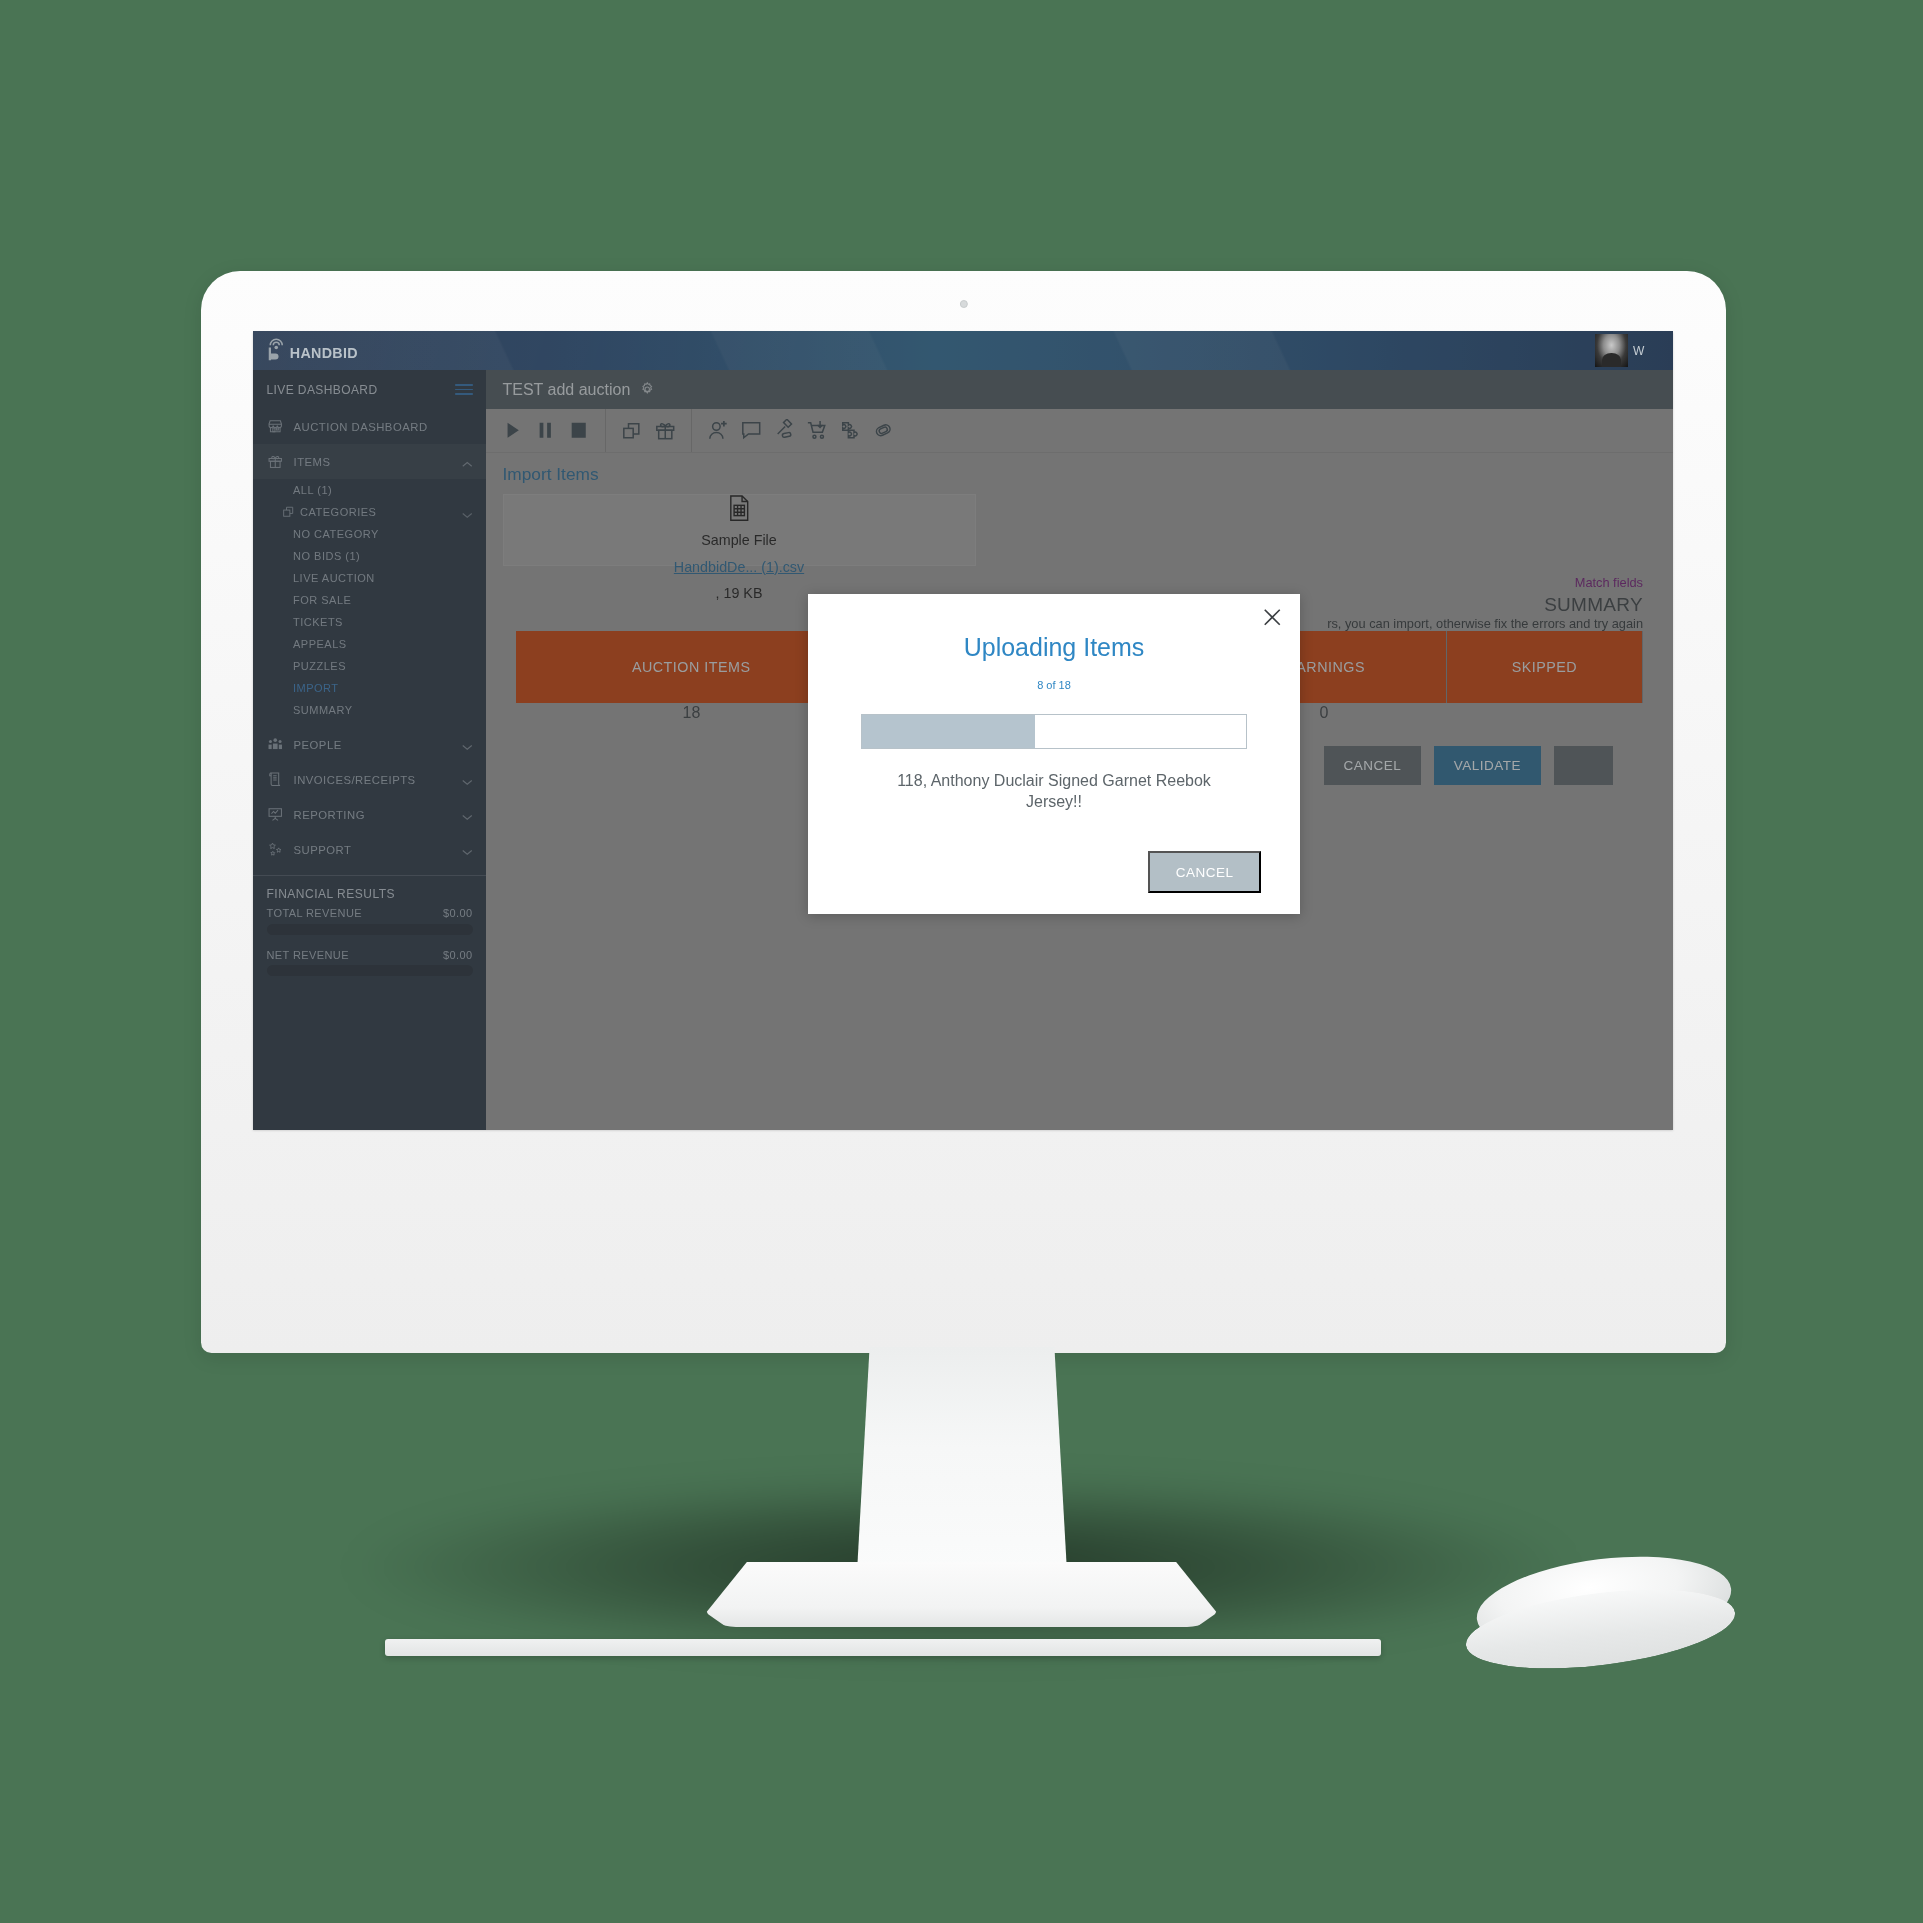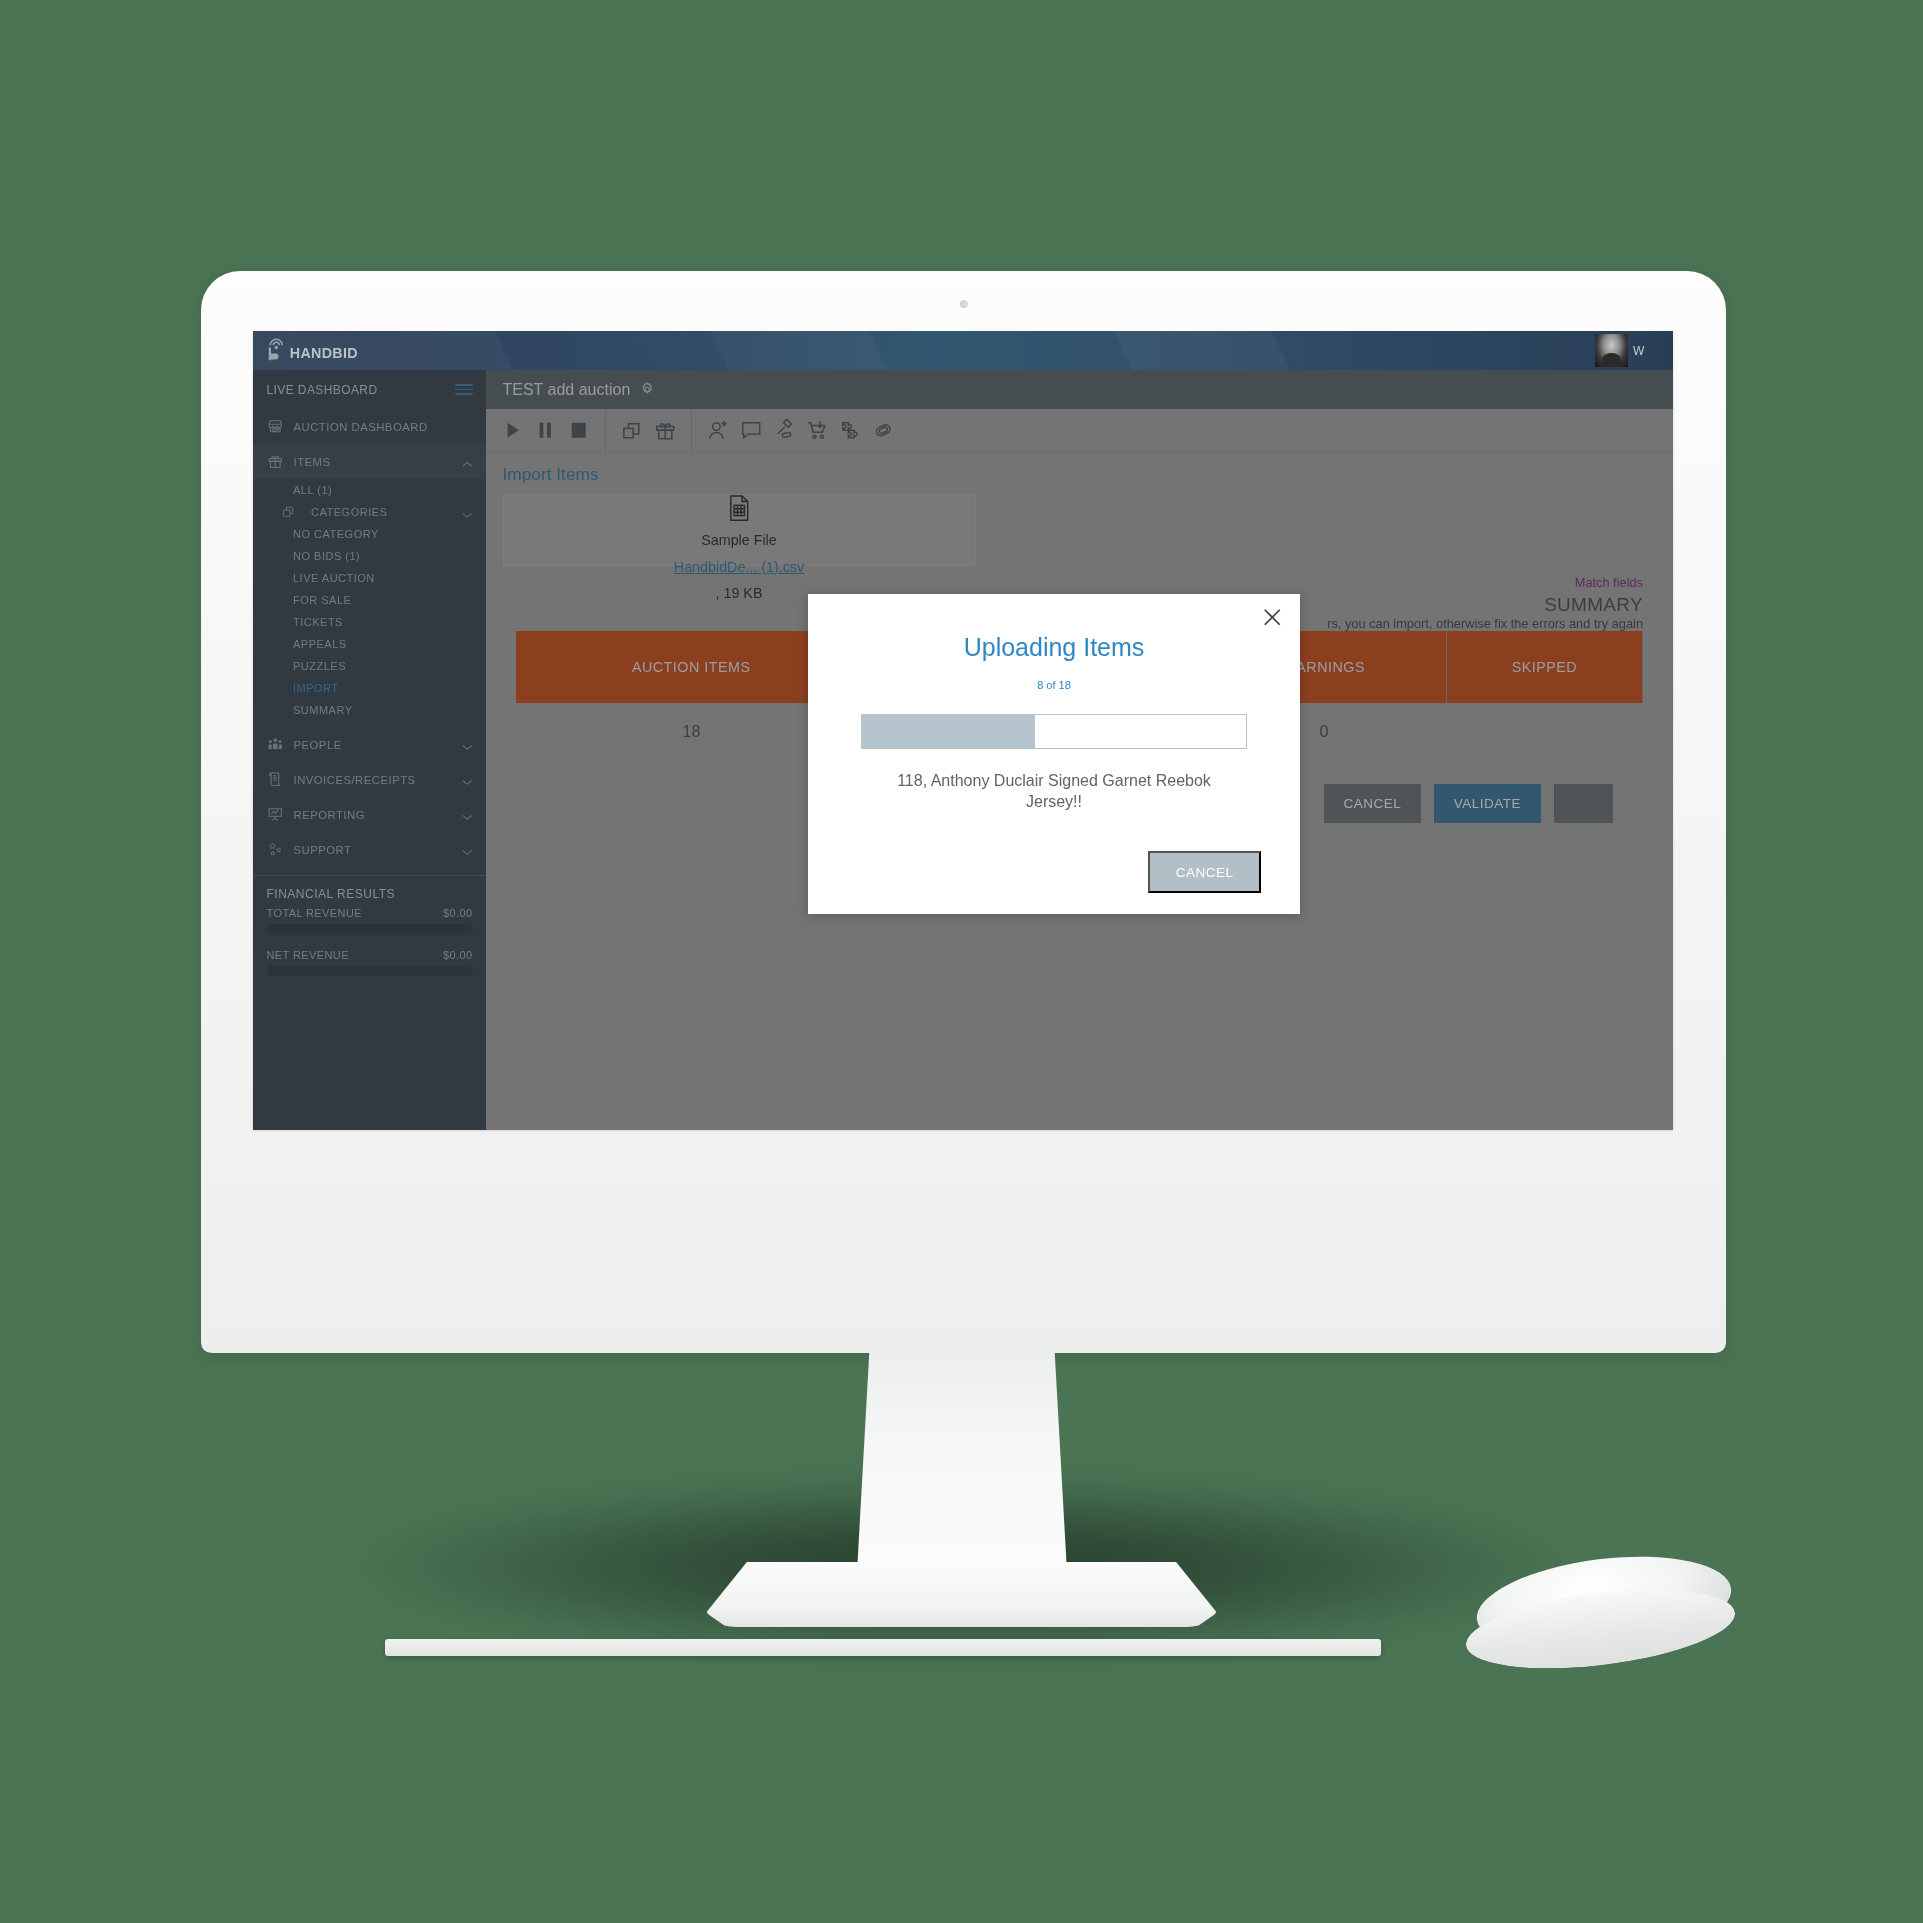--- a/index.html
+++ b/index.html
@@ -142,21 +142,21 @@
   }
   .nav-row.active { background:#35414d; }
   .nav-ico { width:16.5px; height:16.5px; flex:0 0 16.5px; opacity:.85;}
   .nav-ico svg { width:100%; height:100%; display:block; }
   .caret { margin-left:auto; width:10.5px; height:6.8px; opacity:.7;}
   .sub-row {
     padding:0 13.5px 0 40px; height:22px; display:flex; align-items:center;
     font-size:11px; letter-spacing:0.5px; color:#96a2ad;
   }
   .sub-row.sel { color:#3a7fbd; }
-  .sub-row.withicon { padding-left:28.6px; gap:16px; }
+  .sub-row.withicon { padding-left:28.6px; gap:5px; }
   .sub-row .caret { opacity:.6; }
   .sb-divider { height:0.8px; background:#4a5663; margin:7.5px 0 0 0;}
   .fin-title { padding:12px 13.5px 6px; font-size:12px; letter-spacing:0.5px; color:#b8c2cb;}
   .fin-row { display:flex; justify-content:space-between; padding:0 13.5px; font-size:11px; letter-spacing:0.4px; color:#9aa6b1;}
   .fin-bar { margin:4.5px 13.5px 13.5px; height:11.3px; border-radius:6px; background:#232e39;}
 
   
   .main { position:absolute; left:233px; top:39px; right:0; bottom:0; background:#ffffff; }
   .auction-head {
     height:39px; background:#4d5960; display:flex; align-items:center; gap:9px; padding:0 16.5px;
@@ -195,21 +195,21 @@
   .match-line { text-align:right; font-size:12.8px; color:#701a75; padding:9px 0 4.5px; }
   .sum-title { font-size:19px; color:#3b4145; letter-spacing:0.3px; }
   .sum-sub { font-size:12.8px; color:#33393c; }
   .sum-table { width:100%; border-collapse:collapse; }
   .sum-table th {
     background:#c2410c; color:#d8dee1; font-weight:normal;
     font-size:14.3px; letter-spacing:0.5px; padding:28px 0; text-align:center;
     border-right:0.8px solid #7b8387;
   }
   .sum-table td {
-    background:#9a9a9a; color:#3b4145; font-size:16px; text-align:center; padding:20px 0;
+    background:#9a9a9a; color:#3b4145; font-size:16px; text-align:center; padding:1px 0;
   }
   .action-row { display:flex; justify-content:flex-end; gap:13.5px; padding:22.5px 30px 0 0;}
   .hint-big { text-align:center; font-size:20px; color:#3b4145; padding-top:21px;}
 
   
   .dimmer { position:absolute; inset:0; background:rgba(60,60,60,.40); }
 
   
   .modal {
     position:absolute; left:555px; top:263px; width:492px; height:320px;

